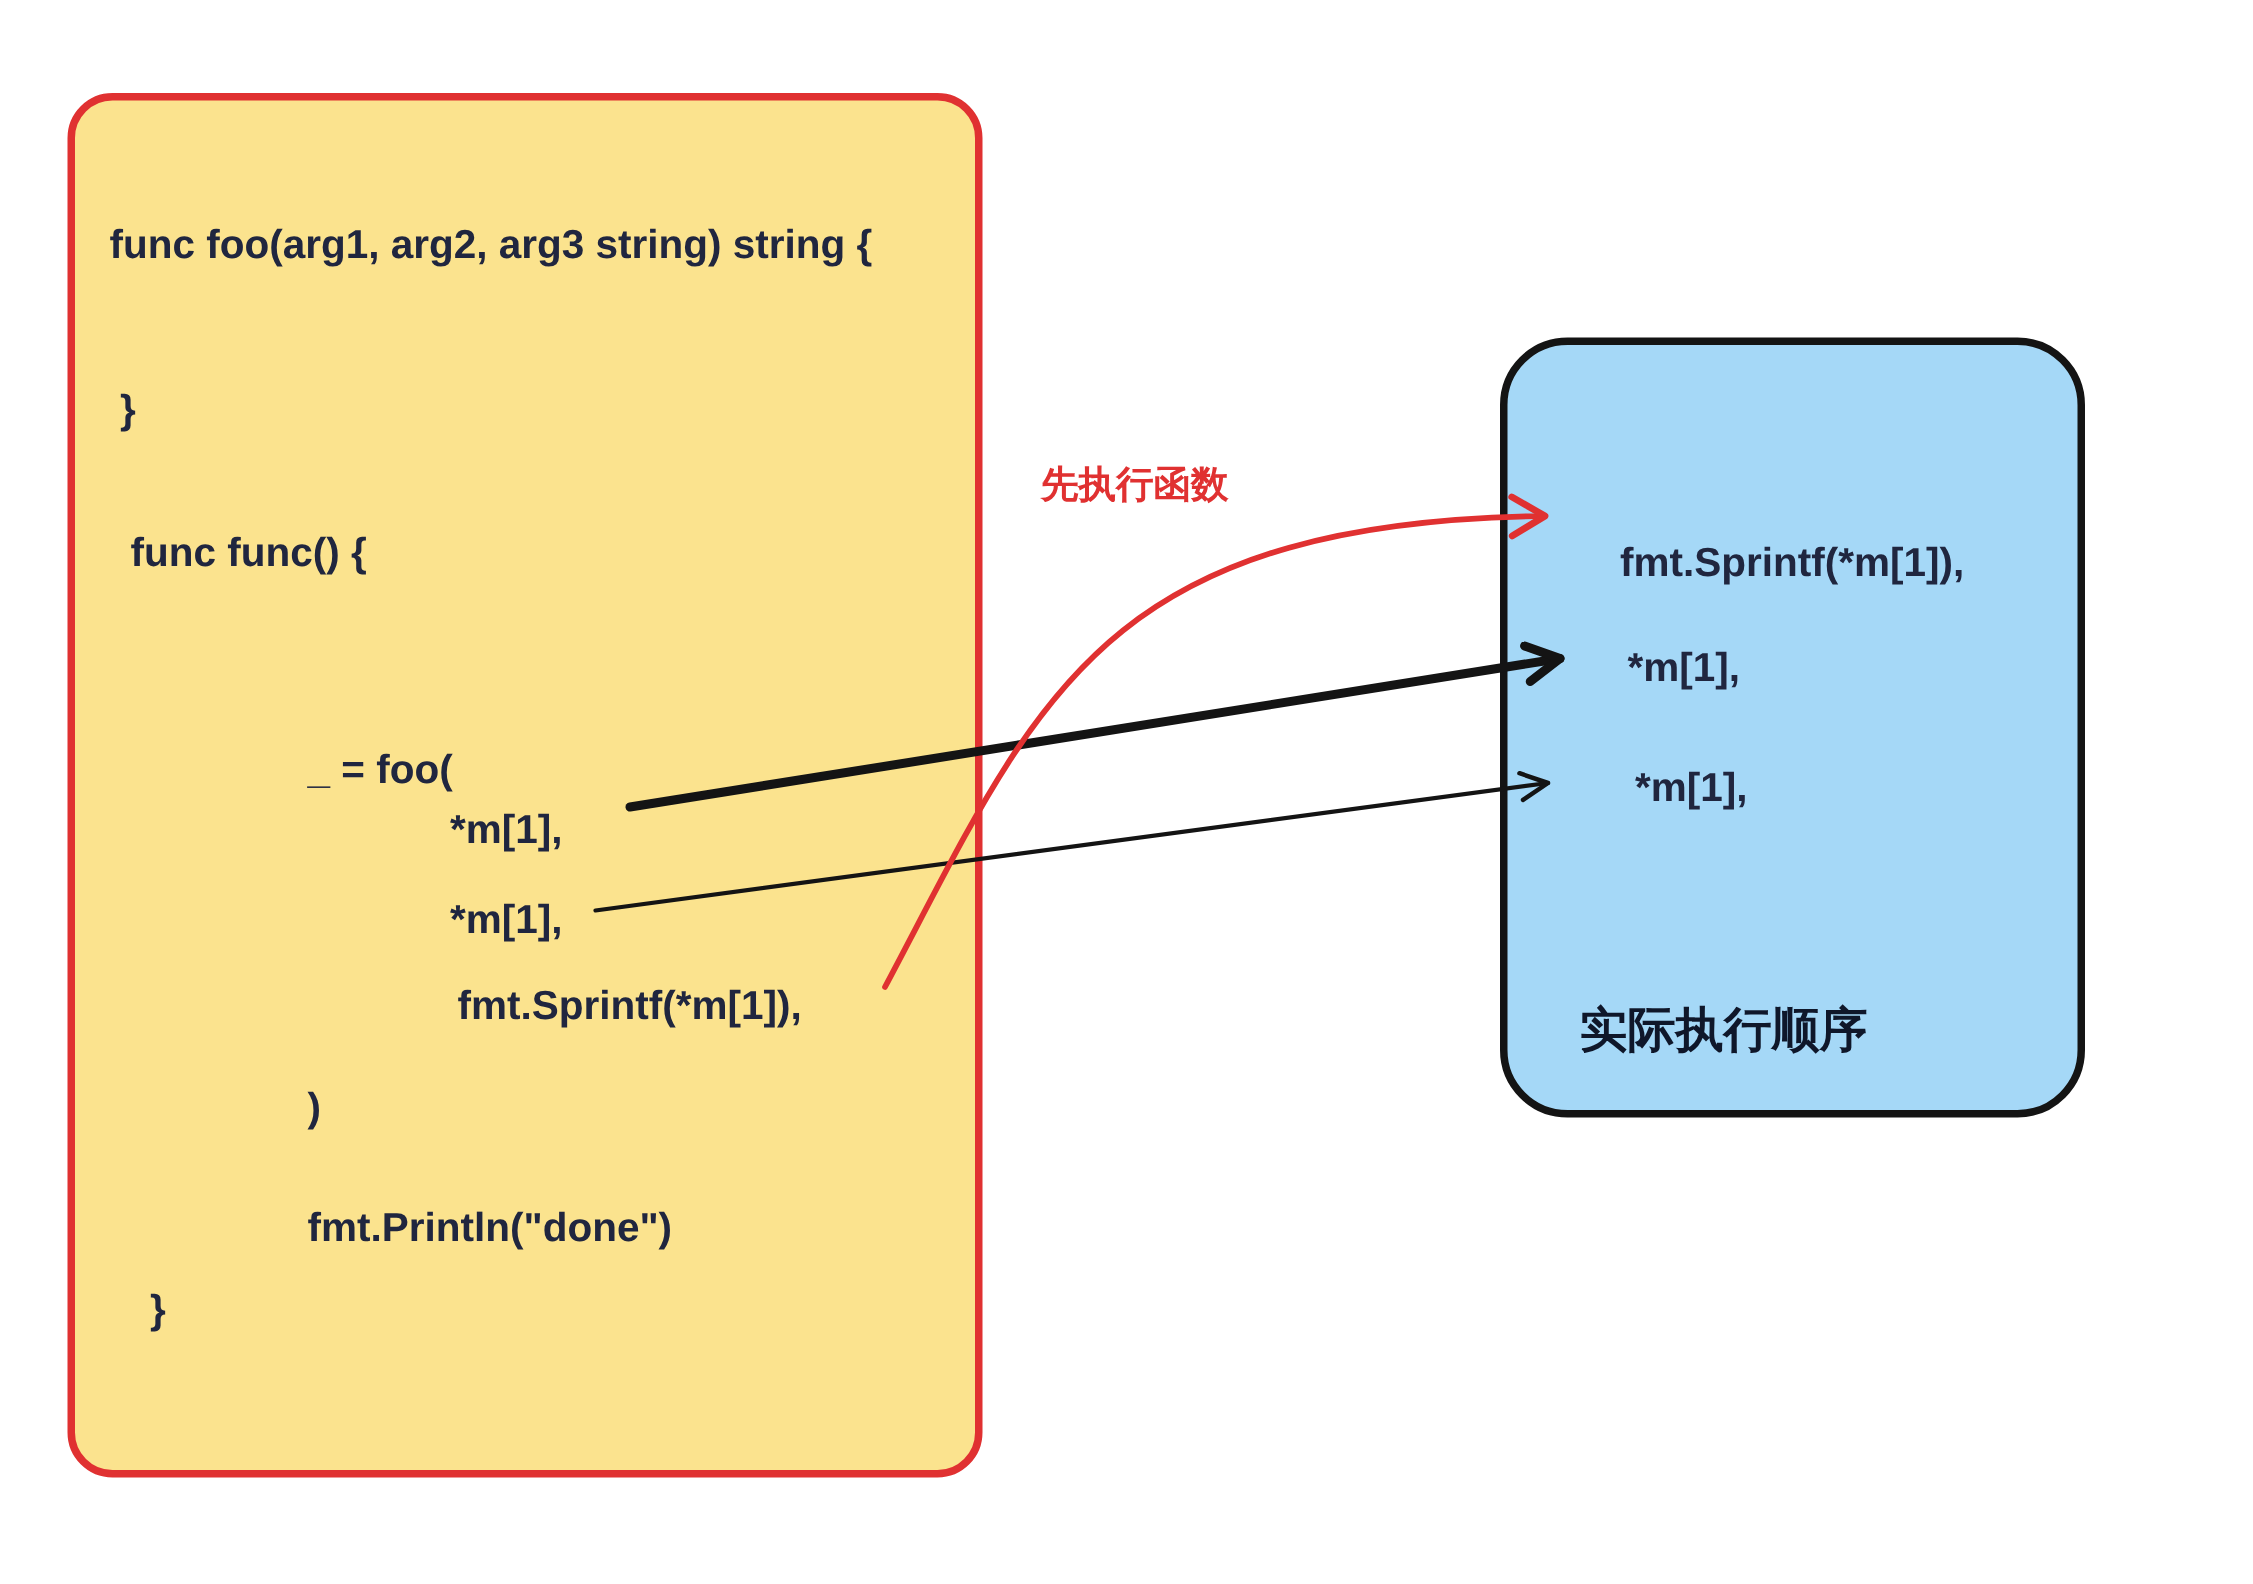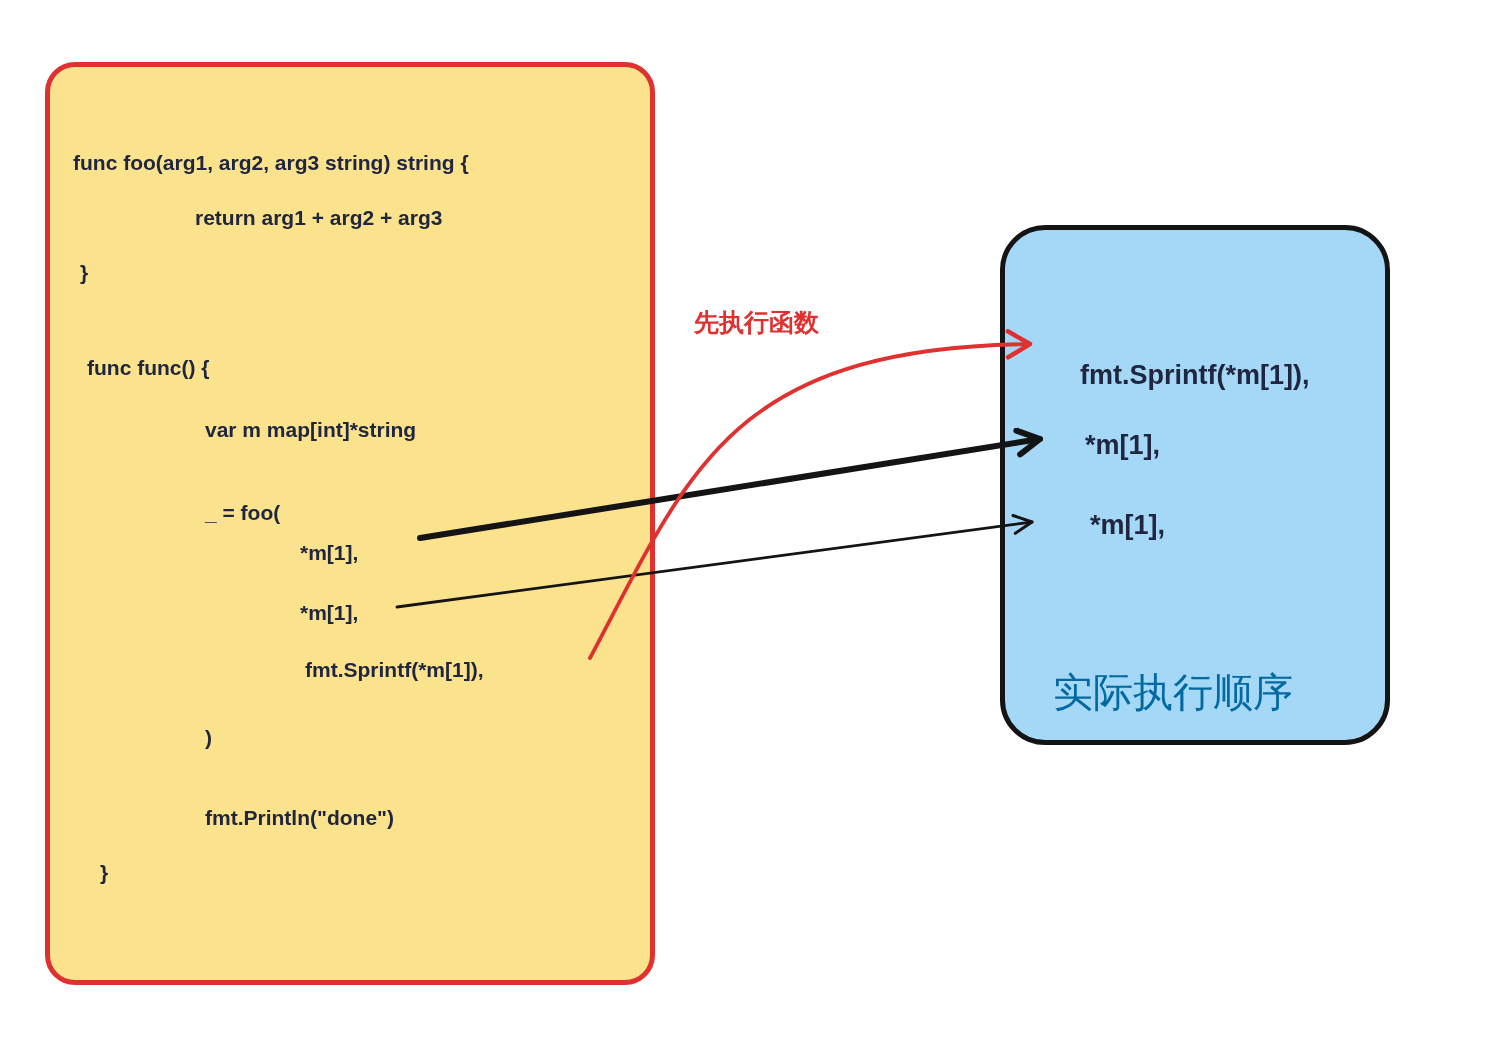--- a/index.html
+++ b/index.html
@@ -32,39 +32,39 @@
     top: 225px;
     width: 390px;
     height: 520px;
     background: #A5D8F7;
     border: 5px solid #141414;
     border-radius: 45px;
     box-sizing: border-box;
   }
   .code-line {
     position: absolute;
-    font-size: 21px;
+    font-size: 27px;
     font-weight: 600;
     color: #20263F;
     white-space: nowrap;
     line-height: 34px;
   }
   .exec-line {
     position: absolute;
     font-size: 27px;
     font-weight: 600;
     color: #20263F;
     white-space: nowrap;
     line-height: 34px;
   }
   .exec-caption {
     position: absolute;
-    font-size: 40px;
-    font-weight: 400;
-    color: #0369a1;
+    font-size: 32px;
+    font-weight: 700;
+    color: #0f172a;
     white-space: nowrap;
   }
   .arrow-label {
     position: absolute;
     left: 694px;
     top: 306px;
     font-size: 25px;
     font-weight: 700;
     color: #E03131;
     white-space: nowrap;
@@ -78,24 +78,22 @@
     pointer-events: none;
   }
 </style>
 </head>
 <body>
 
 <div class="canvas">
 
   <div class="code-box">
     <div class="code-line" style="left:23px;  top:79px;">func foo(arg1, arg2, arg3 string) string {</div>
-    <div class="code-line" style="left:145px; top:134px;">return arg1 + arg2 + arg3</div>
     <div class="code-line" style="left:30px;  top:189px;">}</div>
     <div class="code-line" style="left:37px;  top:284px;">func func() {</div>
-    <div class="code-line" style="left:155px; top:346px;">var m map[int]*string</div>
     <div class="code-line" style="left:155px; top:429px;">_ = foo(</div>
     <div class="code-line" style="left:250px; top:469px;">*m[1],</div>
     <div class="code-line" style="left:250px; top:529px;">*m[1],</div>
     <div class="code-line" style="left:255px; top:586px;">fmt.Sprintf(*m[1]),</div>
     <div class="code-line" style="left:155px; top:654px;">)</div>
     <div class="code-line" style="left:155px; top:734px;">fmt.Println("done")</div>
     <div class="code-line" style="left:50px;  top:789px;">}</div>
   </div>
 
   <div class="exec-box">

